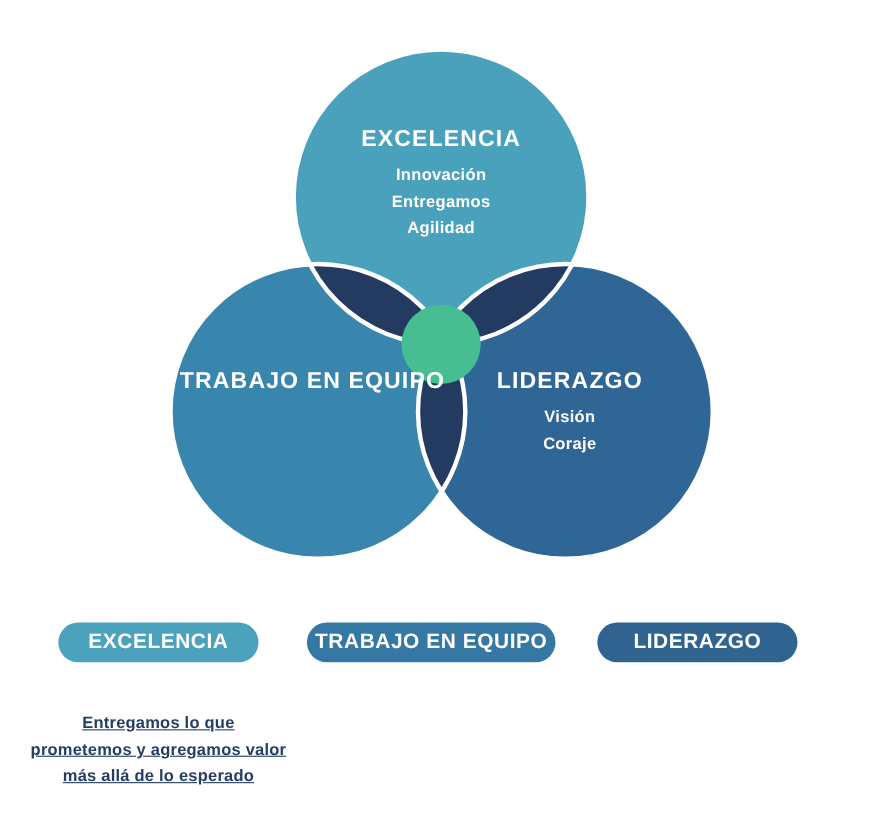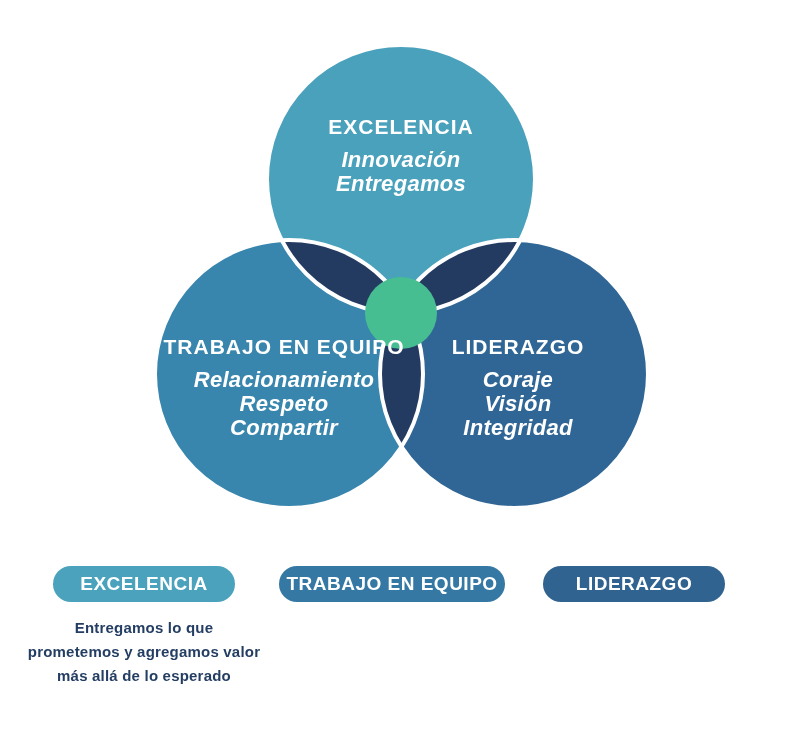--- a/index.html
+++ b/index.html
@@ -30,52 +30,52 @@
   }
   .circle-title {
     font-size: 21px;
     font-weight: 700;
     letter-spacing: 1px;
     line-height: 25px;
     margin-bottom: 9px;
     white-space: nowrap;
   }
   .circle-items div {
-    font-size: 22px;
+    font-size: 15px;
     font-weight: 700;
     letter-spacing: 0.3px;
     line-height: 24px;
-    font-style: italic;
   }
   .pill {
     position: absolute;
     top: 566px;
     height: 36px;
     border-radius: 18px;
     display: flex;
     align-items: center;
     justify-content: center;
     color: #ffffff;
     font-size: 19px;
     font-weight: 700;
     letter-spacing: 0.5px;
     white-space: nowrap;
   }
   .descr {
     position: absolute;
-    top: 616px;
+    top: 646px;
     transform: translateX(-50%);
     width: 270px;
     text-align: center;
     font-size: 15px;
     font-weight: 700;
     line-height: 24px;
     letter-spacing: 0.2px;
     color: #243E63;
     white-space: pre-line;
+    text-decoration: underline;
   }
 </style>
 </head>
 <body>
 
 <div class="canvas">
 
   <svg class="venn-svg" width="792" height="560" viewBox="0 0 792 560">
     <defs>
       <clipPath id="clipTop">
@@ -105,38 +105,33 @@
     </g>
 
     <circle cx="401" cy="313" r="36" style="fill: rgb(70, 190, 146);"></circle>
   </svg>
 
   <div class="circle-text" style="left:401px; top:114px;">
     <div class="circle-title">EXCELENCIA</div>
     <div class="circle-items">
       <div>Innovación</div>
       <div>Entregamos</div>
+      <div>Agilidad</div>
     </div>
   </div>
 
   <div class="circle-text" style="left:284px; top:334px;">
     <div class="circle-title">TRABAJO EN EQUIPO</div>
-    <div class="circle-items">
-      <div>Relacionamiento</div>
-      <div>Respeto</div>
-      <div>Compartir</div>
-    </div>
   </div>
 
   <div class="circle-text" style="left:518px; top:334px;">
     <div class="circle-title">LIDERAZGO</div>
     <div class="circle-items">
+      <div>Visión</div>
       <div>Coraje</div>
-      <div>Visión</div>
-      <div>Integridad</div>
     </div>
   </div>
 
   <div class="pill" style="left: 53px; width: 182px; background-color: rgb(75, 162, 188);">
     <span>EXCELENCIA</span>
   </div>
   <div class="pill" style="left: 279px; width: 226px; background-color: rgb(52, 120, 163);">
     <span>TRABAJO EN EQUIPO</span>
   </div>
   <div class="pill" style="left: 543px; width: 182px; background-color: rgb(48, 99, 143);">

